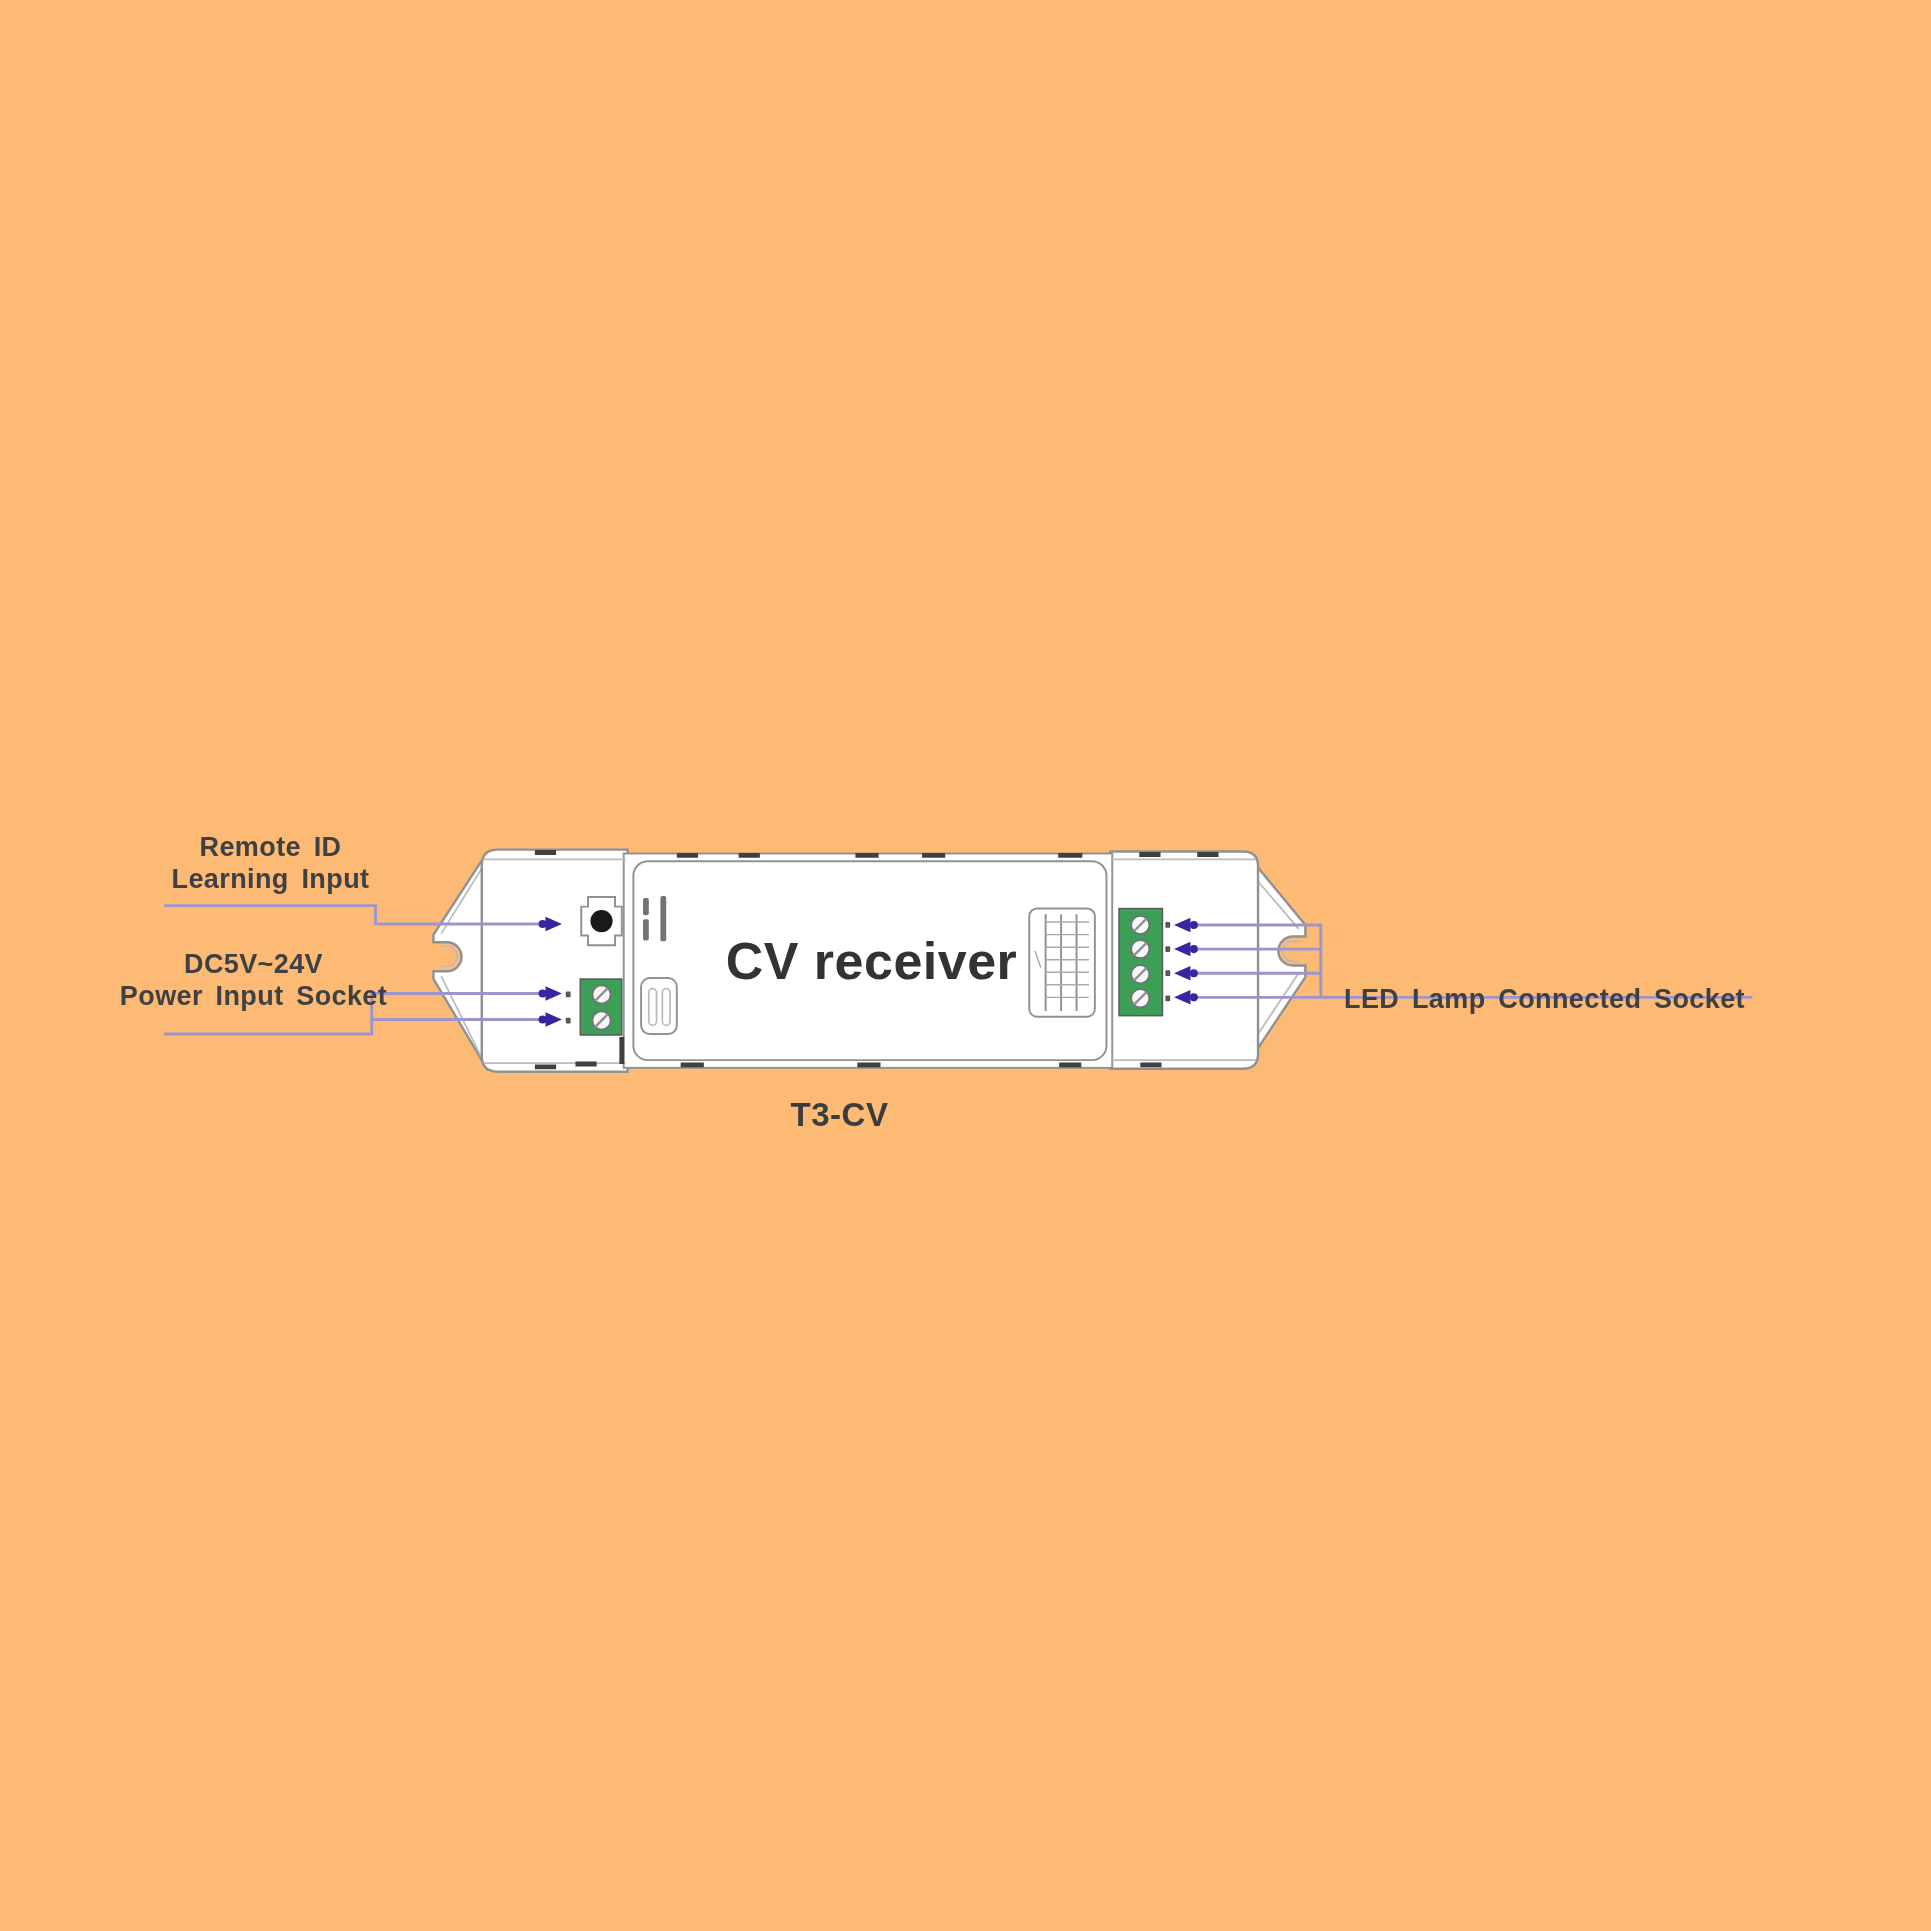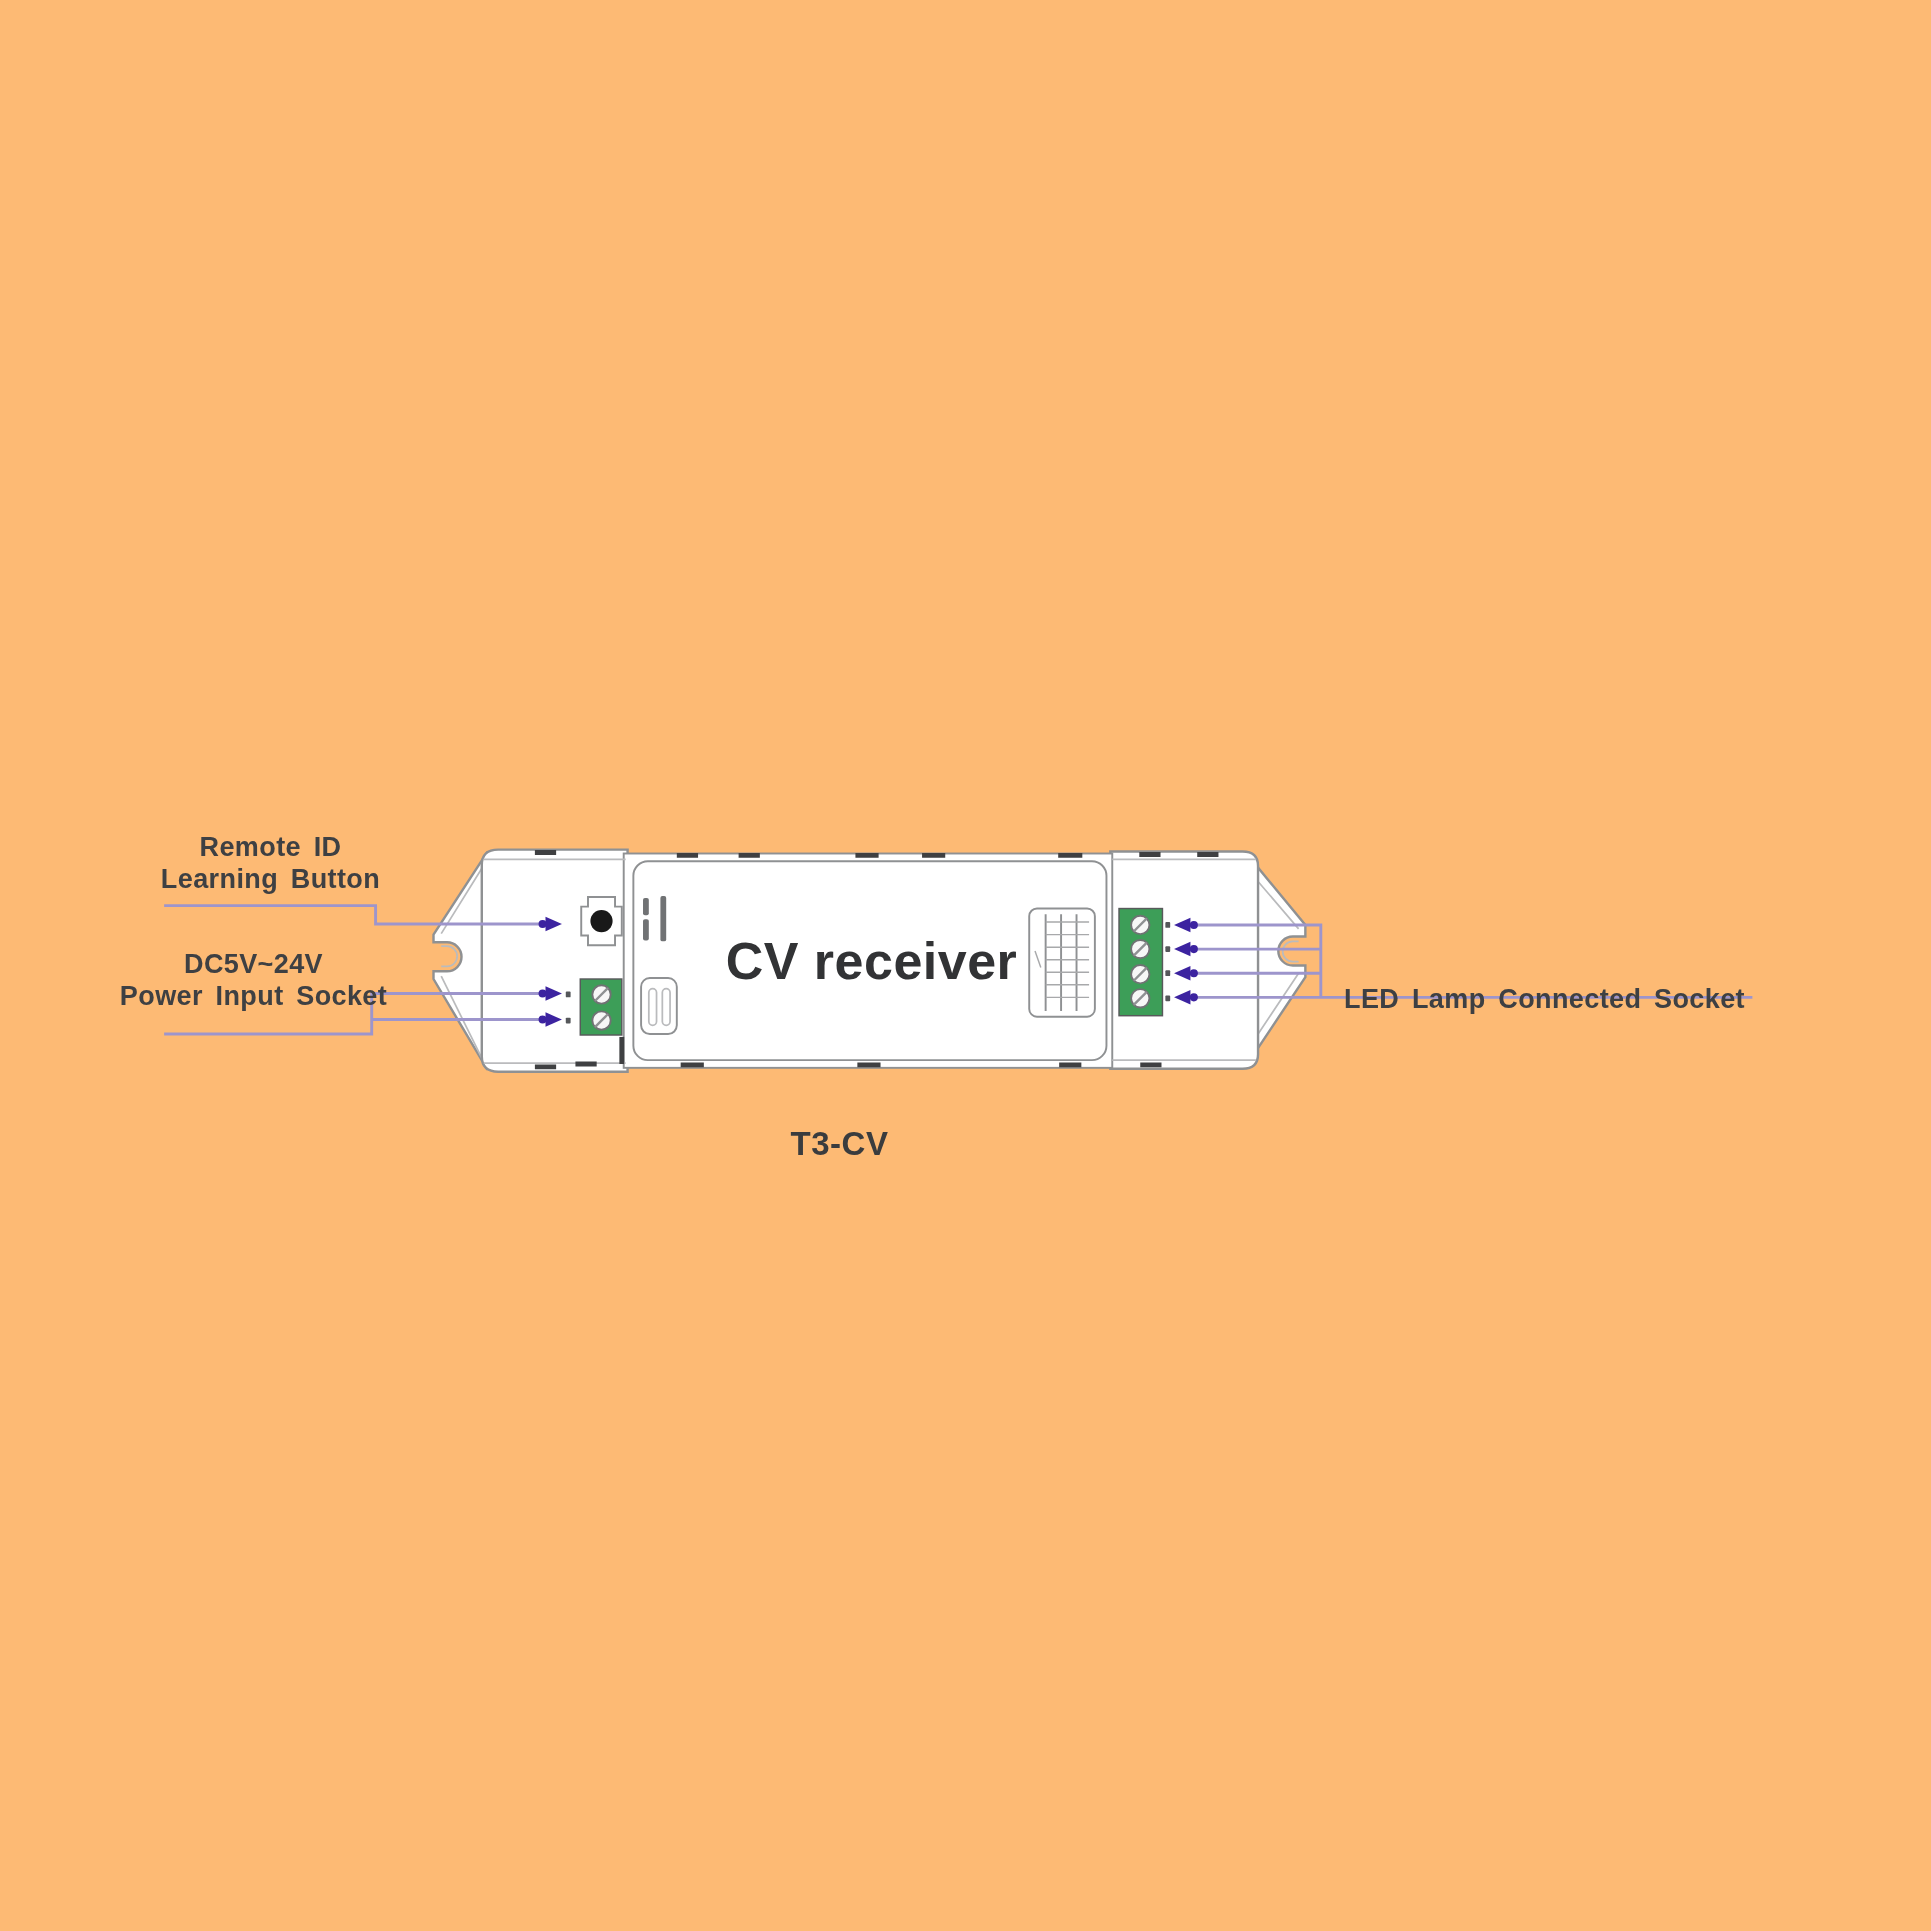--- a/index.html
+++ b/index.html
@@ -16,21 +16,21 @@
   }
   #remote-callout{left:116px;top:831px;width:309px;}
   #power-callout{left:99px;top:948px;width:309px;}
   #led-callout{left:1332px;top:959px;width:425px;margin-top:24px;}
   #cv-label{
     position:absolute;left:630px;top:931px;width:483px;text-align:center;
     font-size:52px;line-height:60px;font-weight:600;color:#323335;letter-spacing:0.5px;
   }
   #model-label{
     position:absolute;left:743px;top:1095px;width:193px;text-align:center;
-    font-size:33px;line-height:39px;font-weight:700;color:#3A3C3E;letter-spacing:0.5px;margin-top:29px;
+    font-size:33px;line-height:39px;font-weight:700;color:#3A3C3E;letter-spacing:0.5px;
   }
   .outline{fill:#ffffff;stroke:var(--outline,#8F9193);stroke-width:2.5;}
   .thin-outline{fill:#ffffff;stroke:var(--outline,#8F9193);stroke-width:2;}
   .inner{fill:none;stroke:#babbbd;stroke-width:1.8;}
   .ln{fill:none;stroke:var(--connector-line,#9D95CC);stroke-width:3;}
   .arrow{fill:var(--arrow,#3C23A0);stroke:none;}
   .green{fill:var(--terminal-green,#3D9E58);stroke:#58595B;stroke-width:1.5;}
   .screw{fill:#f7f7f7;stroke:#707274;stroke-width:2;}
   .slot{stroke:#8F9193;stroke-width:2.5;stroke-linecap:round;fill:none;}
   .tick{stroke:#3F4042;stroke-width:5;}
@@ -150,21 +150,21 @@
         <polygon class="arrow" points="1216,1008 1233,1000.5 1233,1015.5"></polygon>
         <circle class="arrow" cx="1236.5" cy="1008" r="4.2"></circle>
         <polygon class="arrow" points="1216,1033 1233,1025.5 1233,1040.5"></polygon>
         <circle class="arrow" cx="1236.5" cy="1033" r="4.2"></circle>
       </g>
     </g>
   </svg>
 
   <div id="remote-callout" class="callout">
     <div>Remote ID</div>
-    <div>Learning Button</div>
+    <div>Learning Input</div>
   </div>
 
   <div id="power-callout" class="callout">
     <div>DC5V~24V</div>
     <div>Power Input Socket</div>
   </div>
 
   <div id="led-callout" class="callout">
     <div>LED Lamp Connected Socket</div>
   </div>

